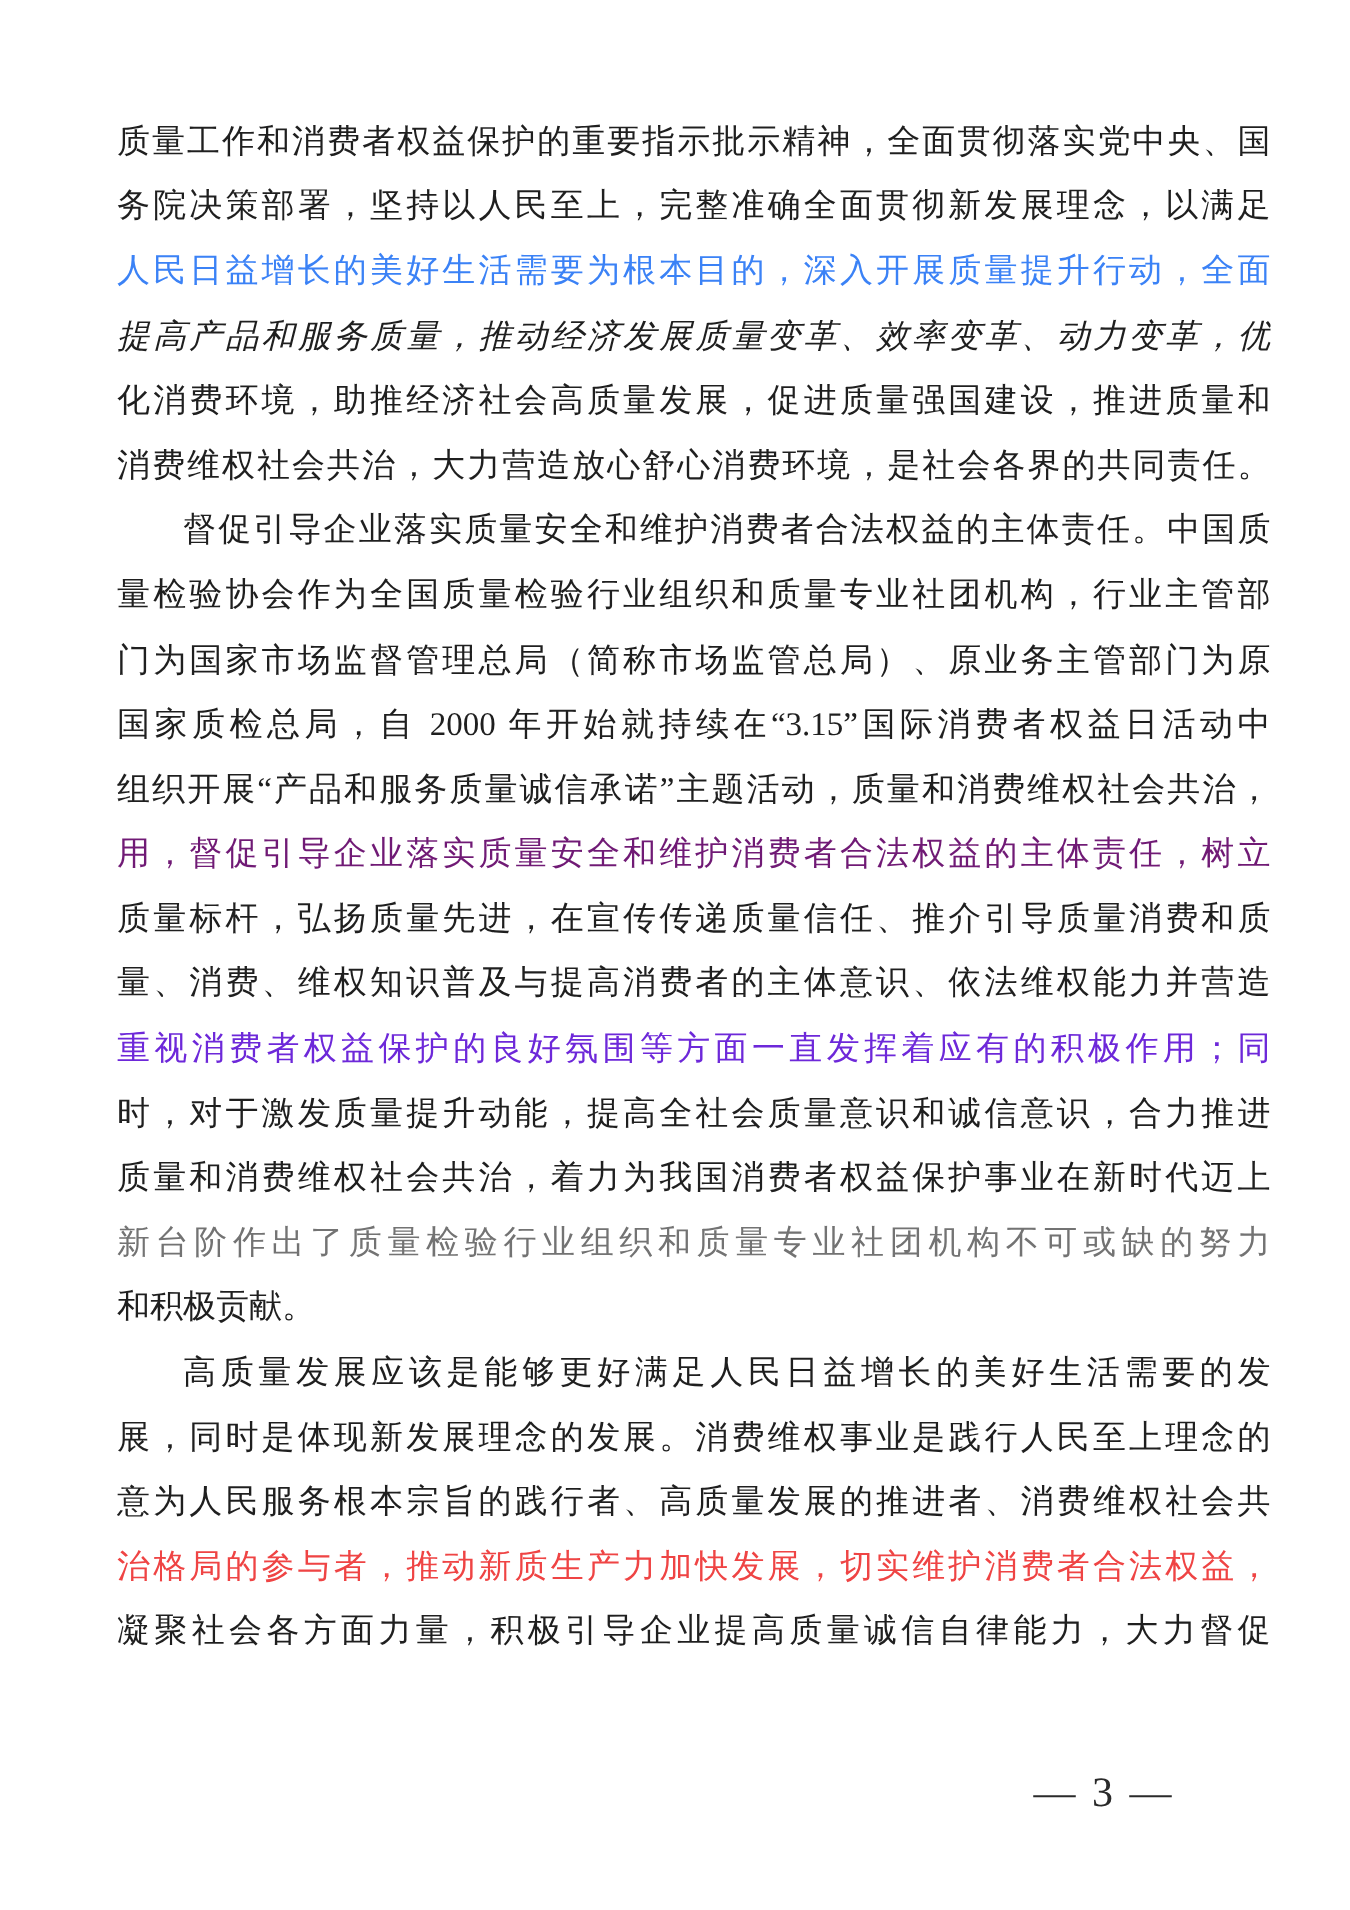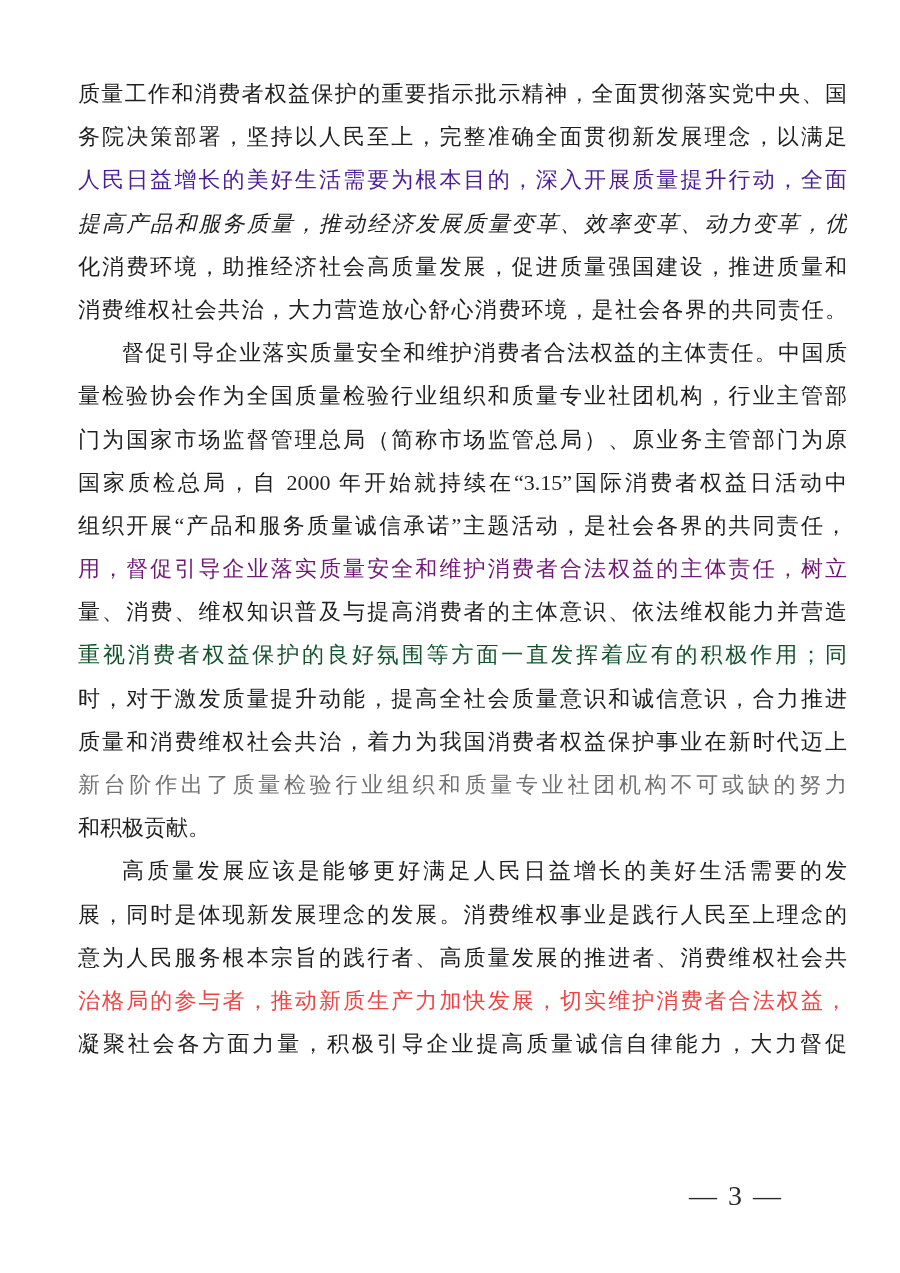--- a/index.html
+++ b/index.html
@@ -45,32 +45,33 @@
     letter-spacing: 2px;
   }
 </style>
 </head>
 <body>
 
 <div class="page" style="background: rgb(255, 255, 255);">
   <div class="text-body">
       <div class="line fill" style="color: rgb(31, 31, 31);">质量工作和消费者权益保护的重要指示批示精神，全面贯彻落实党中央、国</div>
       <div class="line fill" style="color: rgb(31, 31, 31);">务院决策部署，坚持以人民至上，完整准确全面贯彻新发展理念，以满足</div>
-      <div class="line fill" style="color: #4c1d95;">人民日益增长的美好生活需要为根本目的，深入开展质量提升行动，全面</div>
+      <div class="line fill" style="color: #3b82f6;">人民日益增长的美好生活需要为根本目的，深入开展质量提升行动，全面</div>
       <div class="line fill" style="color: rgb(31, 31, 31); font-style: italic;">提高产品和服务质量，推动经济发展质量变革、效率变革、动力变革，优</div>
       <div class="line fill" style="color: rgb(31, 31, 31);">化消费环境，助推经济社会高质量发展，促进质量强国建设，推进质量和</div>
       <div class="line fill" style="color: rgb(31, 31, 31);">消费维权社会共治，大力营造放心舒心消费环境，是社会各界的共同责任。</div>
       <div class="line indent fill" style="color: rgb(31, 31, 31);">督促引导企业落实质量安全和维护消费者合法权益的主体责任。中国质</div>
       <div class="line fill" style="color: rgb(31, 31, 31);">量检验协会作为全国质量检验行业组织和质量专业社团机构，行业主管部</div>
       <div class="line fill" style="color: rgb(31, 31, 31);">门为国家市场监督管理总局（简称市场监管总局）、原业务主管部门为原</div>
       <div class="line fill" style="color: rgb(31, 31, 31);">国家质检总局，自 2000 年开始就持续在“3.15”国际消费者权益日活动中</div>
-      <div class="line fill" style="color: rgb(31, 31, 31);">组织开展“产品和服务质量诚信承诺”主题活动，是社会各界的共同责任，</div>
+      <div class="line fill" style="color: rgb(31, 31, 31);">组织开展“产品和服务质量诚信承诺”主题活动，质量和消费维权社会共治，</div>
       <div class="line fill" style="color: #701a75;">用，督促引导企业落实质量安全和维护消费者合法权益的主体责任，树立</div>
+      <div class="line fill" style="color: rgb(31, 31, 31);">质量标杆，弘扬质量先进，在宣传传递质量信任、推介引导质量消费和质</div>
       <div class="line fill" style="color: rgb(31, 31, 31);">量、消费、维权知识普及与提高消费者的主体意识、依法维权能力并营造</div>
-      <div class="line fill" style="color: #14532d;">重视消费者权益保护的良好氛围等方面一直发挥着应有的积极作用；同</div>
+      <div class="line fill" style="color: #6d28d9;">重视消费者权益保护的良好氛围等方面一直发挥着应有的积极作用；同</div>
       <div class="line fill" style="color: rgb(31, 31, 31);">时，对于激发质量提升动能，提高全社会质量意识和诚信意识，合力推进</div>
       <div class="line fill" style="color: rgb(31, 31, 31);">质量和消费维权社会共治，着力为我国消费者权益保护事业在新时代迈上</div>
       <div class="line fill" style="color: #737373;">新台阶作出了质量检验行业组织和质量专业社团机构不可或缺的努力</div>
       <div class="line" style="color: rgb(31, 31, 31);">和积极贡献。</div>
       <div class="line indent fill" style="color: rgb(31, 31, 31);">高质量发展应该是能够更好满足人民日益增长的美好生活需要的发</div>
       <div class="line fill" style="color: rgb(31, 31, 31);">展，同时是体现新发展理念的发展。消费维权事业是践行人民至上理念的</div>
       <div class="line fill" style="color: rgb(31, 31, 31);">意为人民服务根本宗旨的践行者、高质量发展的推进者、消费维权社会共</div>
       <div class="line fill" style="color: #ef4444;">治格局的参与者，推动新质生产力加快发展，切实维护消费者合法权益，</div>
       <div class="line fill" style="color: rgb(31, 31, 31);">凝聚社会各方面力量，积极引导企业提高质量诚信自律能力，大力督促</div>
     </div>

